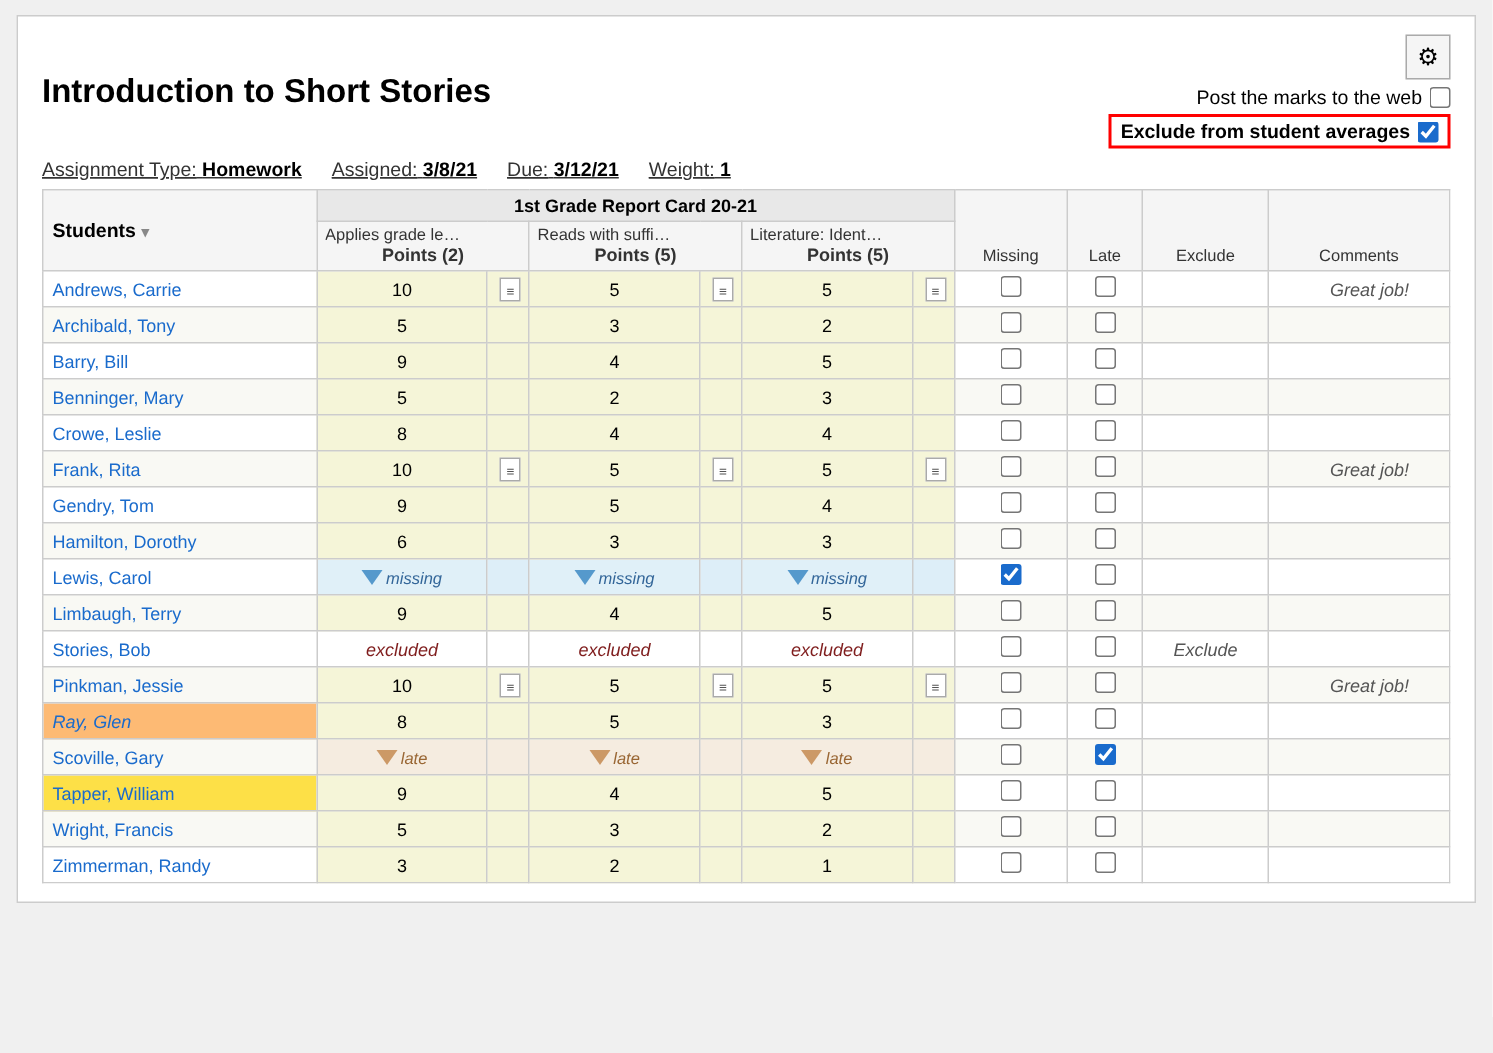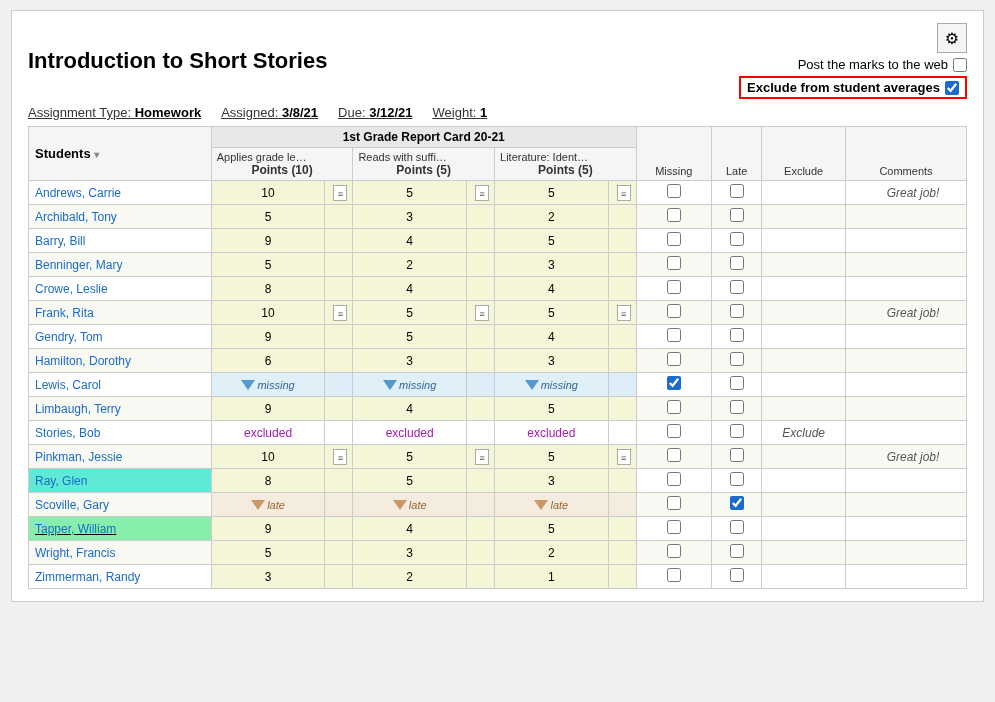--- a/index.html
+++ b/index.html
@@ -142,21 +142,22 @@
       font-style: italic;
       position: relative;
     }
     .late-indicator {
       background: #f5ece0 !important;
       color: #996633;
       font-style: italic;
       position: relative;
     }
     .excluded-indicator {
-      color: #a21caf;
+      font-style: italic;
+      color: #7f1d1d;
     }
     .triangle-blue {
       display: inline-block;
       width: 0;
       height: 0;
       border-left: 7px solid transparent;
       border-right: 7px solid transparent;
       border-top: 10px solid #5599cc;
       margin-right: 2px;
       vertical-align: middle;
@@ -256,21 +257,21 @@
           </th>
           <th colspan="6" class="group-header">1st Grade Report Card 20-21</th>
           <th rowspan="2" class="col-header">Missing</th>
           <th rowspan="2" class="col-header">Late</th>
           <th rowspan="2" class="col-header">Exclude</th>
           <th rowspan="2" class="col-header">Comments</th>
         </tr>
         <tr>
           <th colspan="2" class="col-header">
             <span class="col-name">Applies grade lev...</span>
-            <span class="col-points">Points (10)</span>
+            <span class="col-points">Points (2)</span>
           </th>
           <th colspan="2" class="col-header">
             <span class="col-name">Reads with suffic...</span>
             <span class="col-points">Points (5)</span>
           </th>
           <th colspan="2" class="col-header">
             <span class="col-name">Literature: Identif...</span>
             <span class="col-points">Points (5)</span>
           </th>
         </tr>
@@ -546,21 +547,21 @@
                 <span>5</span>
               </div>
             </td>
             <td style="background: rgb(245, 245, 216); width: 20px;"><span class="doc-icon">≡</span></td>
             <td class="missing-cell" style="background: rgb(249, 249, 244);"><input type="checkbox" style=""></td>
             <td class="late-cell" style="background: rgb(249, 249, 244);"><input type="checkbox" style=""></td>
             <td class="exclude-cell" style="background: rgb(249, 249, 244);"></td>
             <td class="comments-cell" style="background: rgb(249, 249, 244);"><span class="comment-text">Great job!</span></td>
           </tr>
           <tr>
-            <td class="student-name" style="background: #5eead4;"><a class="student-link" href="#">Ray, Glen</a></td>
+            <td class="student-name" style="background: #fdba74; font-style: italic;"><a class="student-link" href="#">Ray, Glen</a></td>
             <td class="score-cell" style="background: rgb(245, 245, 216);">
               <div class="score-with-doc">
                 <span>8</span>
               </div>
             </td>
             <td style="background: rgb(245, 245, 216); width: 20px;"></td>
             <td class="score-cell" style="background: rgb(245, 245, 216);">
               <div class="score-with-doc">
                 <span>5</span>
               </div>
@@ -584,21 +585,21 @@
             <td class="late-indicator" style="background: rgb(245, 236, 224);"><span class="triangle-tan"></span><span style="font-size: 11px; color: rgb(153, 102, 51); font-style: italic;">late</span></td>
             <td style="background: rgb(245, 236, 224); width: 20px;"></td>
             <td class="late-indicator" style="background: rgb(245, 236, 224);"><span class="triangle-tan"></span><span style="font-size: 11px; color: rgb(153, 102, 51); font-style: italic;">late</span></td>
             <td style="background: rgb(245, 236, 224); width: 20px;"></td>
             <td class="missing-cell" style="background: rgb(249, 249, 244);"><input type="checkbox" style=""></td>
             <td class="late-cell" style="background: rgb(249, 249, 244);"><input type="checkbox" class="checked-blue" checked="" style=""></td>
             <td class="exclude-cell" style="background: rgb(249, 249, 244);"></td>
             <td class="comments-cell" style="background: rgb(249, 249, 244);"></td>
           </tr>
           <tr>
-            <td class="student-name" style="background: #86efac; text-decoration: underline;"><a class="student-link" href="#">Tapper, William</a></td>
+            <td class="student-name" style="background: #fde047;"><a class="student-link" href="#">Tapper, William</a></td>
             <td class="score-cell" style="background: rgb(245, 245, 216);">
               <div class="score-with-doc">
                 <span>9</span>
               </div>
             </td>
             <td style="background: rgb(245, 245, 216); width: 20px;"></td>
             <td class="score-cell" style="background: rgb(245, 245, 216);">
               <div class="score-with-doc">
                 <span>4</span>
               </div>

